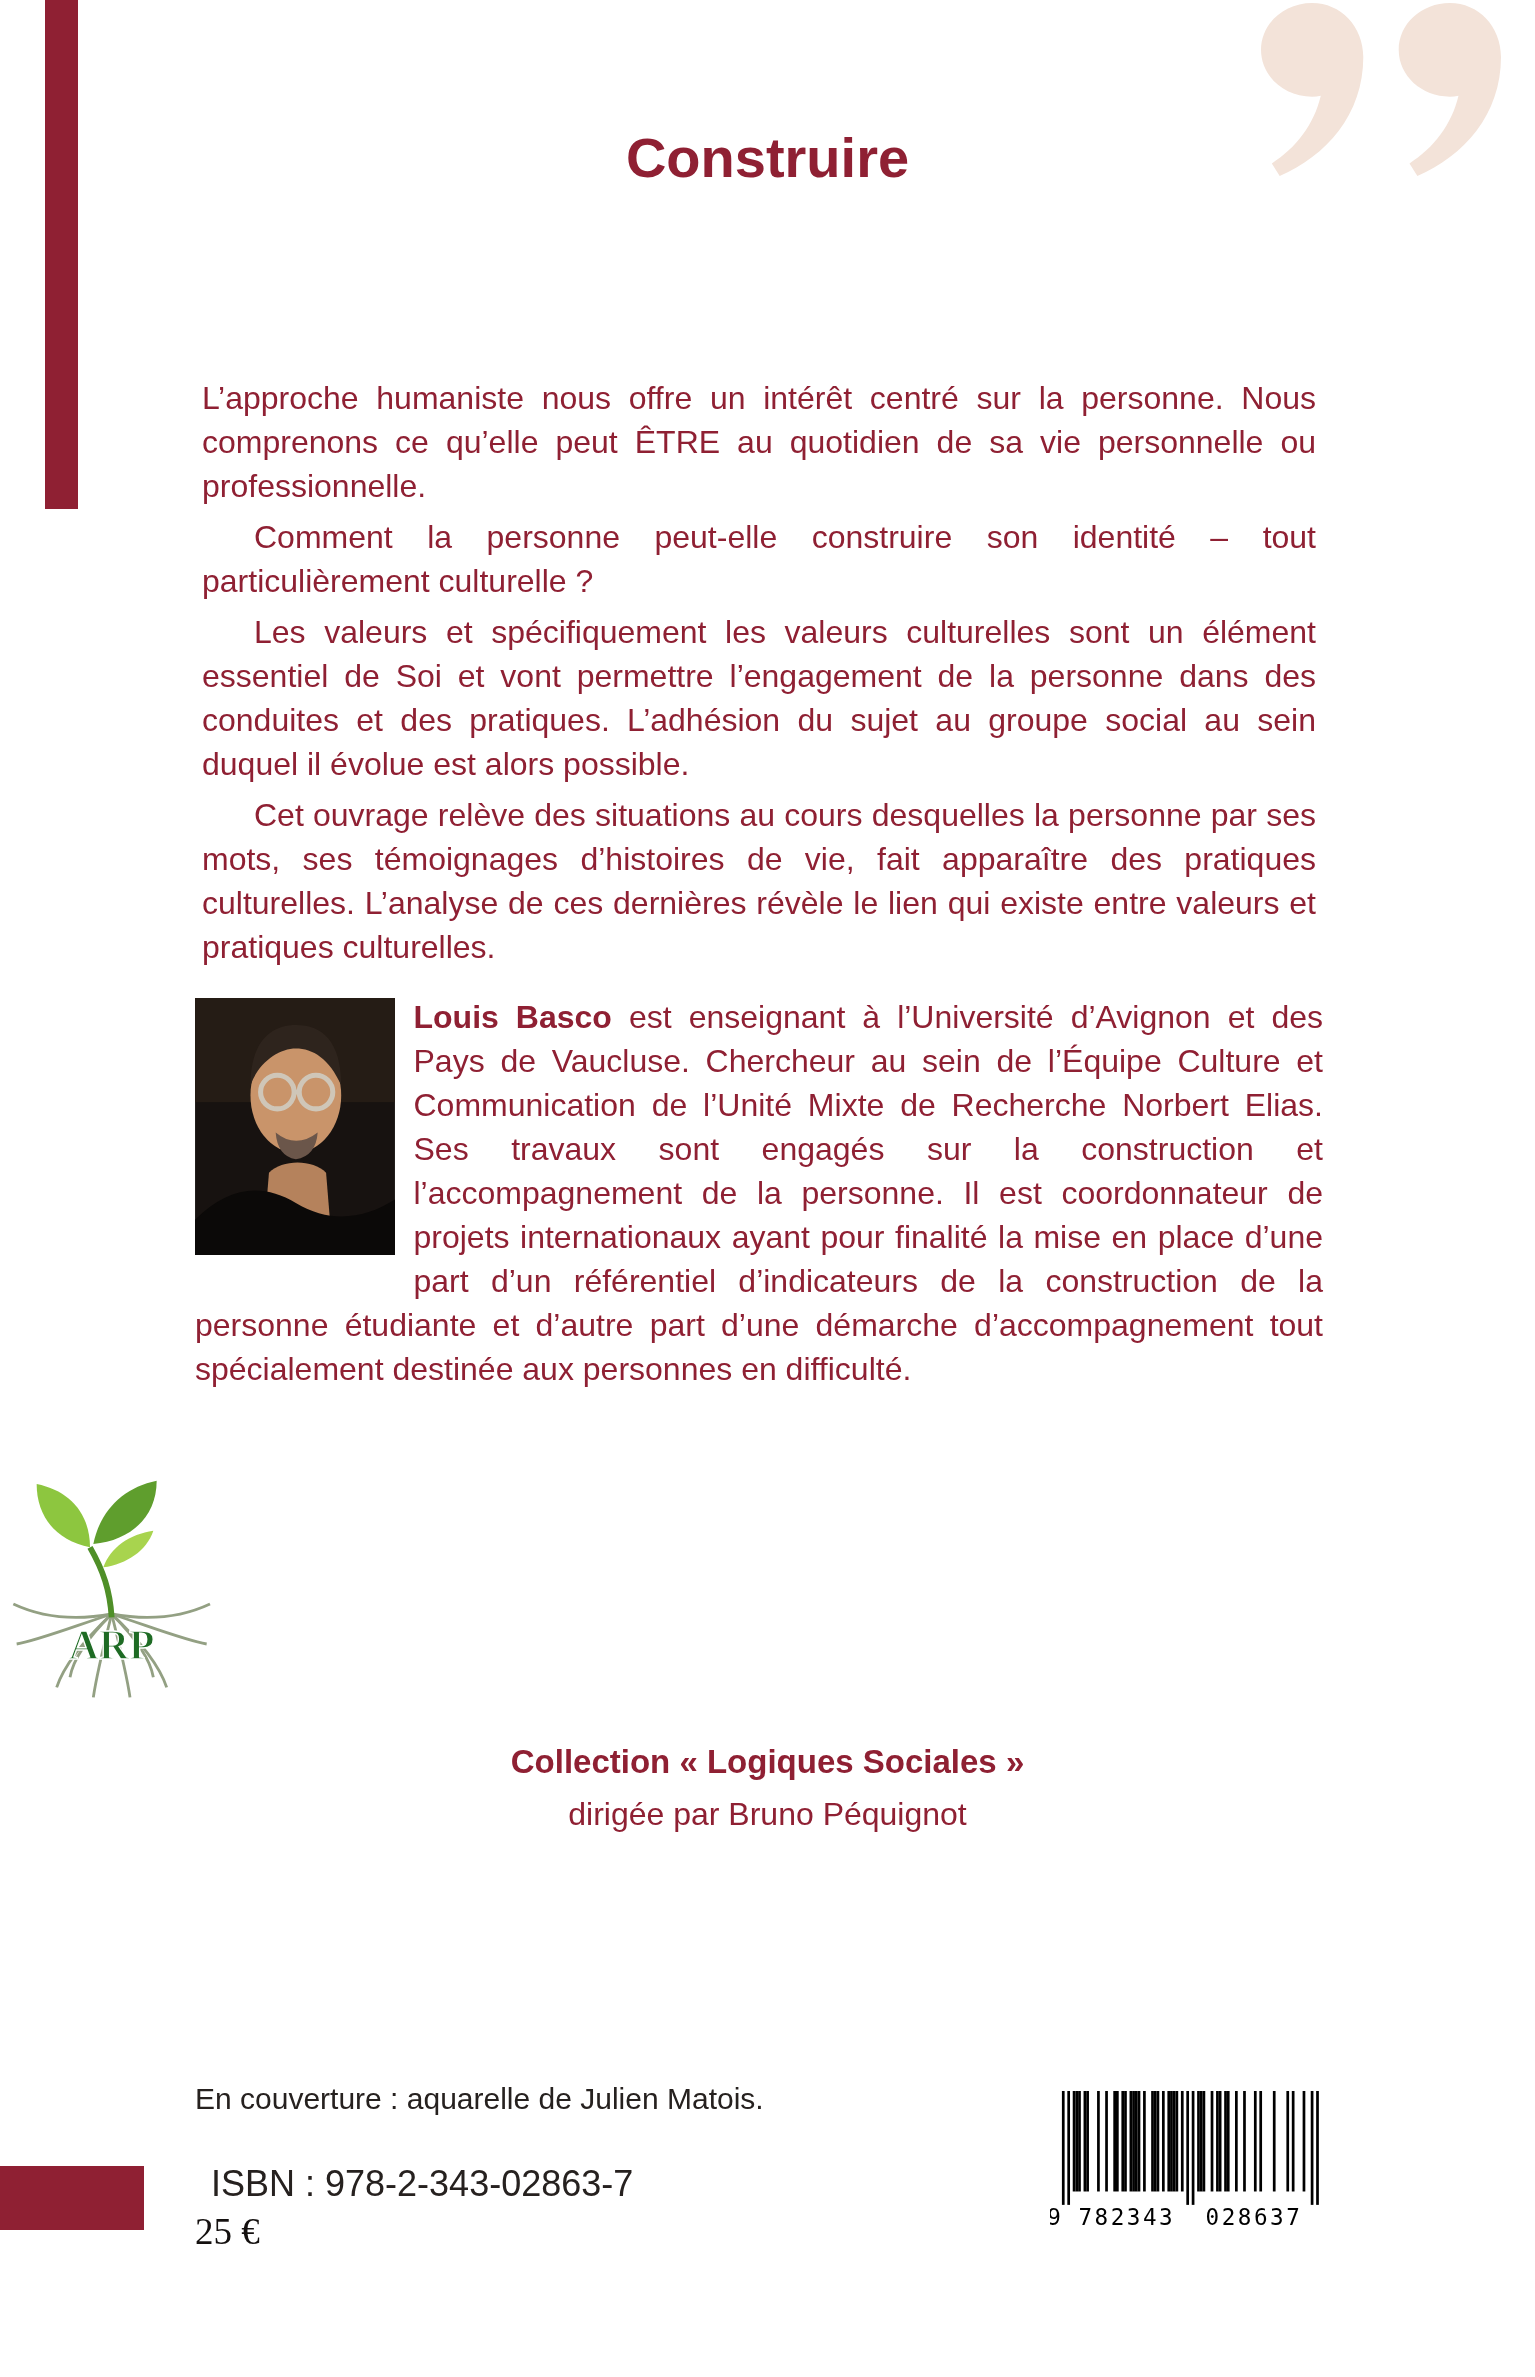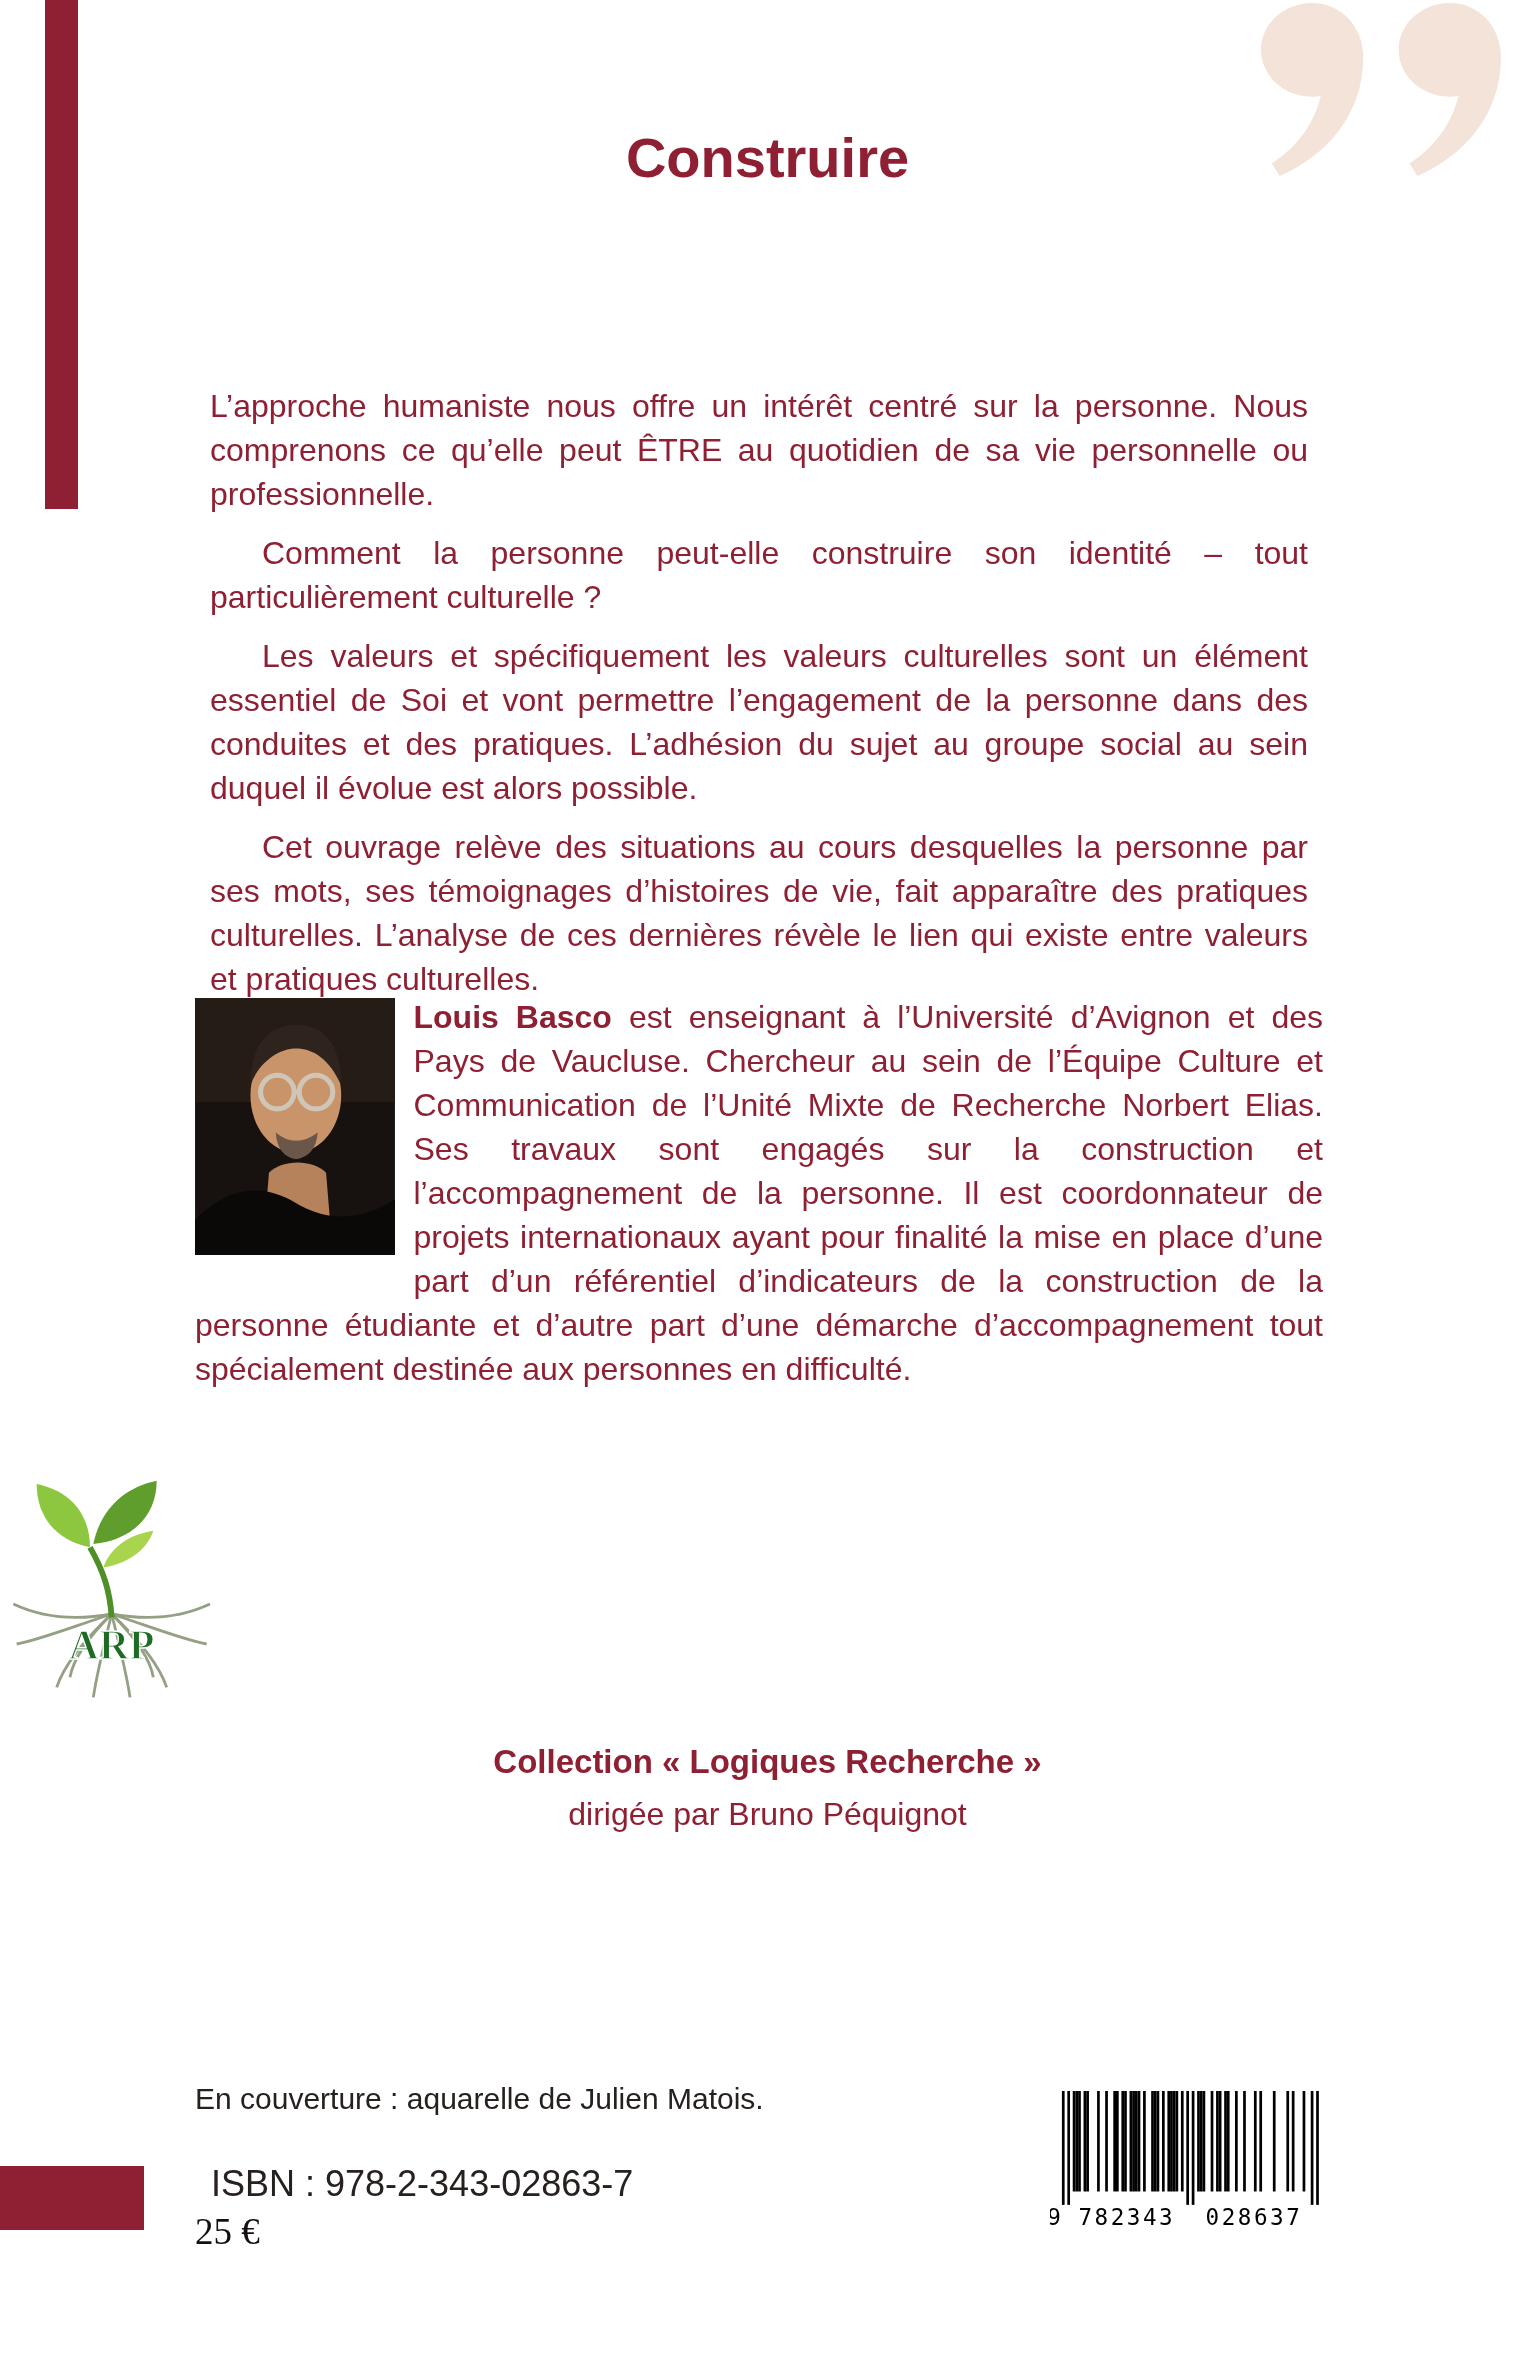--- a/index.html
+++ b/index.html
@@ -24,21 +24,21 @@
 
   .title{
     position:absolute;left:0;top:119px;width:100%;
     margin:0;text-align:center;
     font-weight:bold;font-size:56px;line-height:78px;
     color:var(--maroon);
   }
 
   .synopsis{position:absolute;left:195px;top:369px;width:1128px}
   .synopsis p{
-    margin:15px;font-size:32px;line-height:44px;
+    margin:7px;font-size:32px;line-height:44px;
     text-align:justify;color:var(--maroon);
   }
   .synopsis p.indent{text-indent:52px}
 
   .author{
     position:absolute;left:195px;top:995px;width:1128px;
     font-size:32px;line-height:44px;text-align:justify;
     color:var(--maroon);
   }
   .author .photo{float:left;margin:3.4px 18.5px 5px 0}
@@ -120,21 +120,21 @@
       </g>
       <path d="M67,88 C66,72 62,60 54,46" stroke="#4f8f28" stroke-width="3.5" fill="none"></path>
       <path d="M54,46 C34,42 22,28 22,8 C42,12 54,26 54,46 Z" fill="#8dc63f"></path>
       <path d="M56,44 C60,24 74,10 94,6 C94,28 78,42 56,44 Z" fill="#5f9e2d"></path>
       <path d="M62,58 C76,56 88,48 92,36 C78,38 66,46 62,58 Z" fill="#a8d44e"></path>
       <text class="arp-text" x="67" y="113" text-anchor="middle" font-size="25" fill="#1e6b24" stroke="#ffffff" stroke-width="0.8">ARP</text>
     </svg>
   </div>
 
   <div class="collection">
-    <div class="c1">Collection « Logiques Recherche »</div>
+    <div class="c1">Collection « Logiques Sociales »</div>
     <div class="c2">dirigée par Bruno Péquignot</div>
   </div>
 
   <div class="credit">En couverture : aquarelle de Julien Matois.</div>
   <div class="isbn">ISBN : 978-2-343-02863-7</div>
   <div class="price">25 €</div>
 
   <div class="barcode">
     <svg width="270" height="139" viewBox="0 0 322 166" aria-hidden="true">
         <rect x="14.00" y="0" width="3.23" height="136"></rect>

